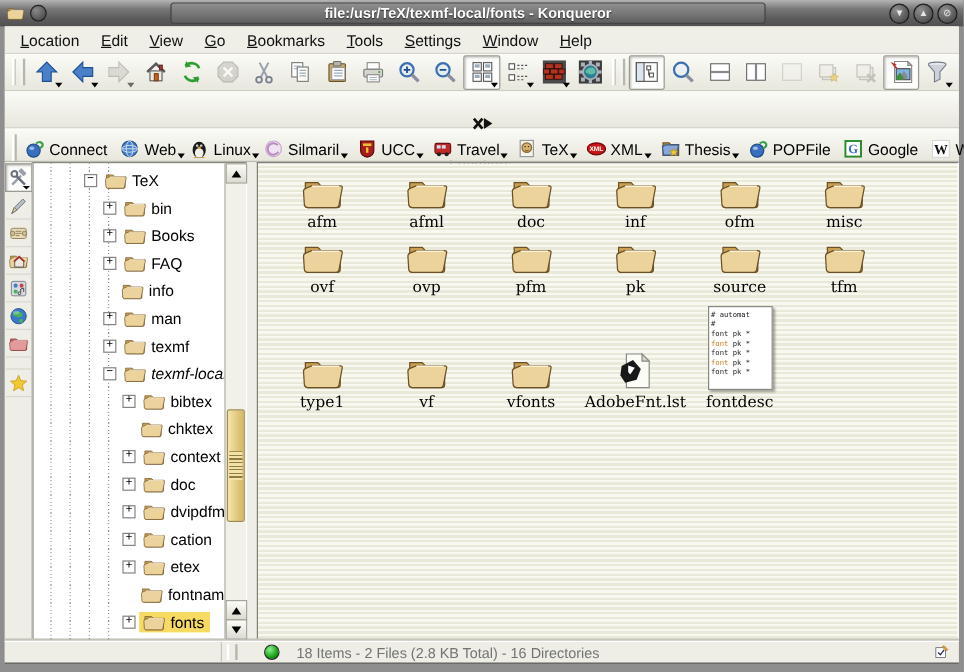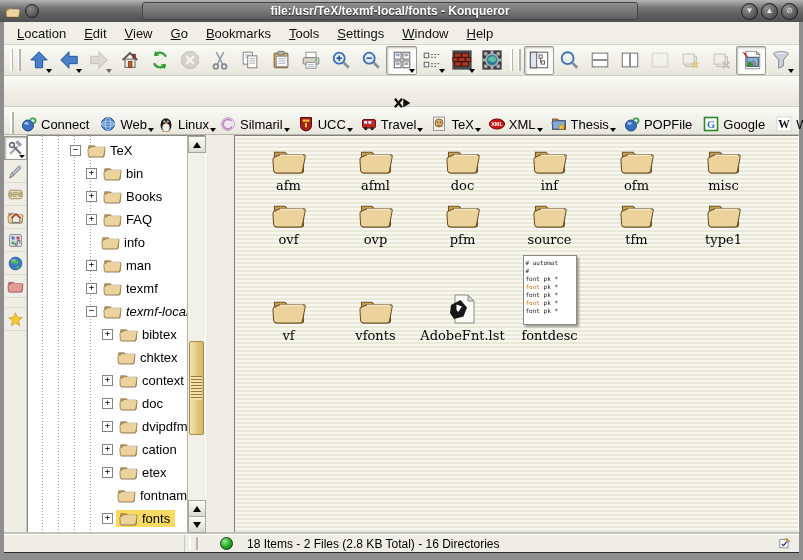--- a/index.html
+++ b/index.html
@@ -63,28 +63,28 @@
   .node.selected{background:#f8da62;}
   .node.italic .tlabel{font-style:italic;}
   
   .vscroll{width:17px;background:#f1f1ea;border-left:1px solid #b2b2aa;position:relative;}
   .sc-btn{position:absolute;left:0;width:16px;height:15px;background:linear-gradient(#fdfdf9,#dbdbd1);border:1px solid #a6a69c;display:flex;align-items:center;justify-content:center;}
   .sc-btn .tri-u{width:0;height:0;border-left:4px solid transparent;border-right:4px solid transparent;border-bottom:6px solid #000;}
   .sc-btn .tri-d{width:0;height:0;border-left:4px solid transparent;border-right:4px solid transparent;border-top:6px solid #000;}
   .sc-thumb{position:absolute;left:1px;width:13px;top:205px;height:92px;border:1px solid #a08c4c;border-radius:2px;background:linear-gradient(90deg,#f4e4ae,#e2c87e 60%,#d4b866);}
   .sc-thumb:before{content:"";position:absolute;left:1px;right:1px;top:34px;height:24px;background:repeating-linear-gradient(180deg,#8f7c3e 0 1px,#f2e2aa 1px 3px);}
   .splitter{width:8px;background:#eeeee6;}
-  .main-view{flex:1;border:1px solid;border-color:#80807a #fff #fff #80807a;background:repeating-linear-gradient(180deg,#f8f8f0 0 2px,#e9e9da 2px 4px);padding:6px 0 16px 10px;overflow:hidden;margin-left:20px;}
+  .main-view{flex:1;border:1px solid;border-color:#80807a #fff #fff #80807a;background:repeating-linear-gradient(180deg,#f8f8f0 0 2px,#e9e9da 2px 4px);padding:6px 0 16px 10px;overflow:hidden;}
   .grid{display:grid;grid-template-columns:repeat(6,87px);align-items:end;}
   .cell{display:flex;flex-direction:column;align-items:center;justify-content:flex-end;padding:5px 0 3px;}
   .cell .flabel{font-family:"DejaVu Serif","Liberation Serif",serif;font-size:13px;color:#000;margin-top:3px;white-space:nowrap;}
   .preview{width:48px;height:62px;background:#fff;border:1px solid #8a8a84;box-shadow:1.5px 1.5px 2px rgba(0,0,0,.35);font-family:"DejaVu Sans Mono",monospace;font-size:6px;line-height:8px;padding:3px 2px;color:#1a1a1a;text-align:left;overflow:hidden;}
   .preview .org{color:#c87818;}
   
-  .statusbar{height:17px;background:#eeeee6;border-top:1px solid #fff;box-shadow:0 -2px 0 #c4c4ba;display:flex;align-items:center;font-size:12px;color:#000000;}
+  .statusbar{height:17px;background:#eeeee6;border-top:1px solid #fff;box-shadow:0 -2px 0 #c4c4ba;display:flex;align-items:center;font-size:12px;color:#737373;}
   .sb-left{width:180px;height:100%;border-right:1px solid #c6c6bc;}
   .sb-grip{width:5px;height:13px;margin:0 4px;border-left:2px solid #fff;border-right:2px solid #b6b6ac;}
   .led{width:11px;height:11px;border-radius:50%;background:radial-gradient(circle at 35% 30%,#8cf08c,#16a316 60%,#0a6a0a);border:1px solid #2a2a2a;margin:0 14px 0 18px;}
   .sb-text{white-space:nowrap;}
   .sb-right{margin-left:auto;margin-right:6px;display:flex;align-items:center;}
 </style>
 </head>
 <body>
 
 <div class="window">
@@ -961,20 +961,30 @@
               <div class="flabel">pfm</div>
             </div>
             <div class="cell">
               <span style="display: flex;">
                 <svg width="36" height="28" viewBox="0 0 34 27">
                   <path d="M3 5 h10 l3 3 h13 q2 0 2 2 v13 q0 2 -2 2 H5 q-2 0 -2 -2 Z" fill="#c9a052" stroke="#6b5226"></path>
                   <path d="M1.5 12 q0-2 2.2-2.6 L8 7.6 h23 q2 0 1.6 1.8 L30 23 q-.4 2 -2.4 2 H5 q-2.2 0 -2.8-2 Z" fill="#ecd29b" stroke="#6b5226"></path>
                   <path d="M8.3 8 h22" stroke="#fcf2da" stroke-width="1.2"></path>
                 </svg>
               </span>
+              <div class="flabel">pk</div>
+            </div>
+            <div class="cell">
+              <span style="display: flex;">
+                <svg width="36" height="28" viewBox="0 0 34 27">
+                  <path d="M3 5 h10 l3 3 h13 q2 0 2 2 v13 q0 2 -2 2 H5 q-2 0 -2 -2 Z" fill="#c9a052" stroke="#6b5226"></path>
+                  <path d="M1.5 12 q0-2 2.2-2.6 L8 7.6 h23 q2 0 1.6 1.8 L30 23 q-.4 2 -2.4 2 H5 q-2.2 0 -2.8-2 Z" fill="#ecd29b" stroke="#6b5226"></path>
+                  <path d="M8.3 8 h22" stroke="#fcf2da" stroke-width="1.2"></path>
+                </svg>
+              </span>
               <div class="flabel">source</div>
             </div>
             <div class="cell">
               <span style="display: flex;">
                 <svg width="36" height="28" viewBox="0 0 34 27">
                   <path d="M3 5 h10 l3 3 h13 q2 0 2 2 v13 q0 2 -2 2 H5 q-2 0 -2 -2 Z" fill="#c9a052" stroke="#6b5226"></path>
                   <path d="M1.5 12 q0-2 2.2-2.6 L8 7.6 h23 q2 0 1.6 1.8 L30 23 q-.4 2 -2.4 2 H5 q-2.2 0 -2.8-2 Z" fill="#ecd29b" stroke="#6b5226"></path>
                   <path d="M8.3 8 h22" stroke="#fcf2da" stroke-width="1.2"></path>
                 </svg>
               </span>

